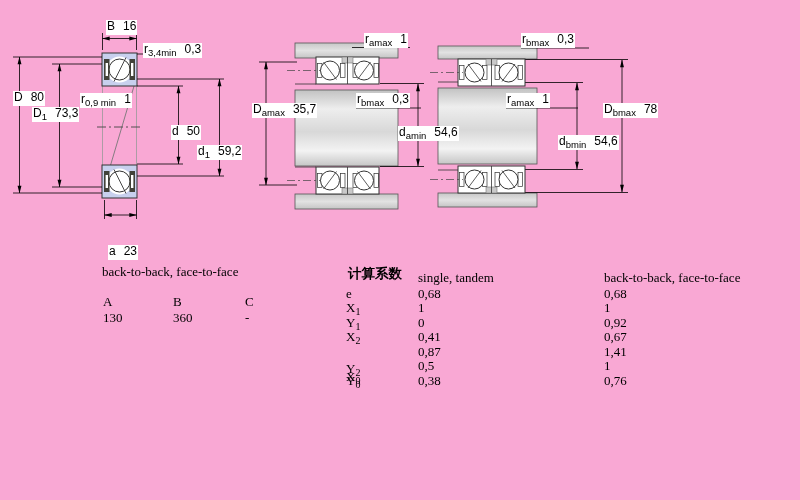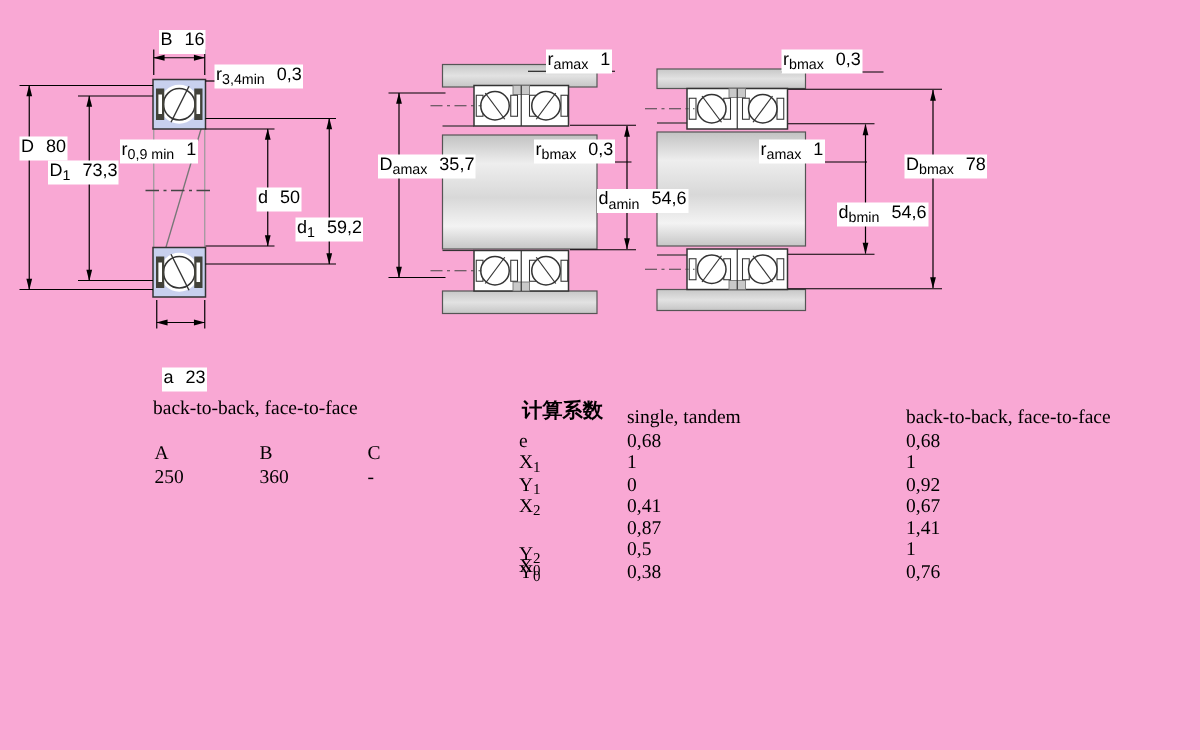--- a/index.html
+++ b/index.html
@@ -228,21 +228,21 @@
 
 <div class="dim" style="left:521px;top:33px;"><span>r</span><sub>bmax</sub><span class="val">0,3</span></div>
 <div class="dim" style="left:506px;top:93px;"><span>r</span><sub>amax</sub><span class="val">1</span></div>
 <div class="dim" style="left:603px;top:103px;"><span>D</span><sub>bmax</sub><span class="val">78</span></div>
 <div class="dim" style="left:558px;top:135px;"><span>d</span><sub>bmin</sub><span class="val">54,6</span></div>
 
 <div class="abs ser" style="left:102px;top:265px;">back-to-back, face-to-face</div>
 <div class="abs ser" style="left:103px;top:295px;">A</div>
 <div class="abs ser" style="left:173px;top:295px;">B</div>
 <div class="abs ser" style="left:245px;top:295px;">C</div>
-<div class="abs ser" style="left:103px;top:311px;">250</div>
+<div class="abs ser" style="left:103px;top:311px;">130</div>
 <div class="abs ser" style="left:173px;top:311px;">360</div>
 <div class="abs ser" style="left:245px;top:311px;">-</div>
 
 <div class="abs ser b" style="left:348px;top:249px;font-size:13.5px;margin-top:18px;">计算系数</div>
 <div class="abs ser" style="left:418px;top:271px;">single, tandem</div>
 <div class="abs ser" style="left:604px;top:271px;">back-to-back, face-to-face</div>
 
 <div class="abs ser" style="left:346px;top:287px;"><span>e</span><sub></sub></div>
 <div class="abs ser" style="left:418px;top:287px;">0,68</div>
 <div class="abs ser" style="left:604px;top:287px;">0,68</div>

